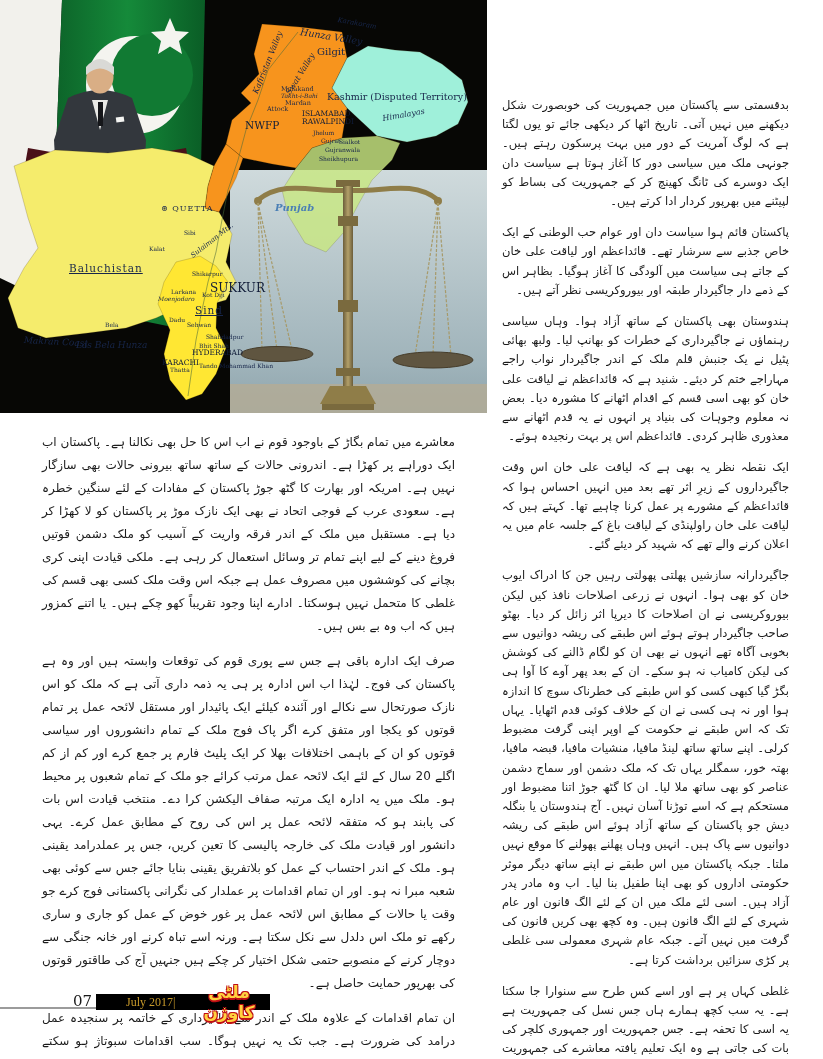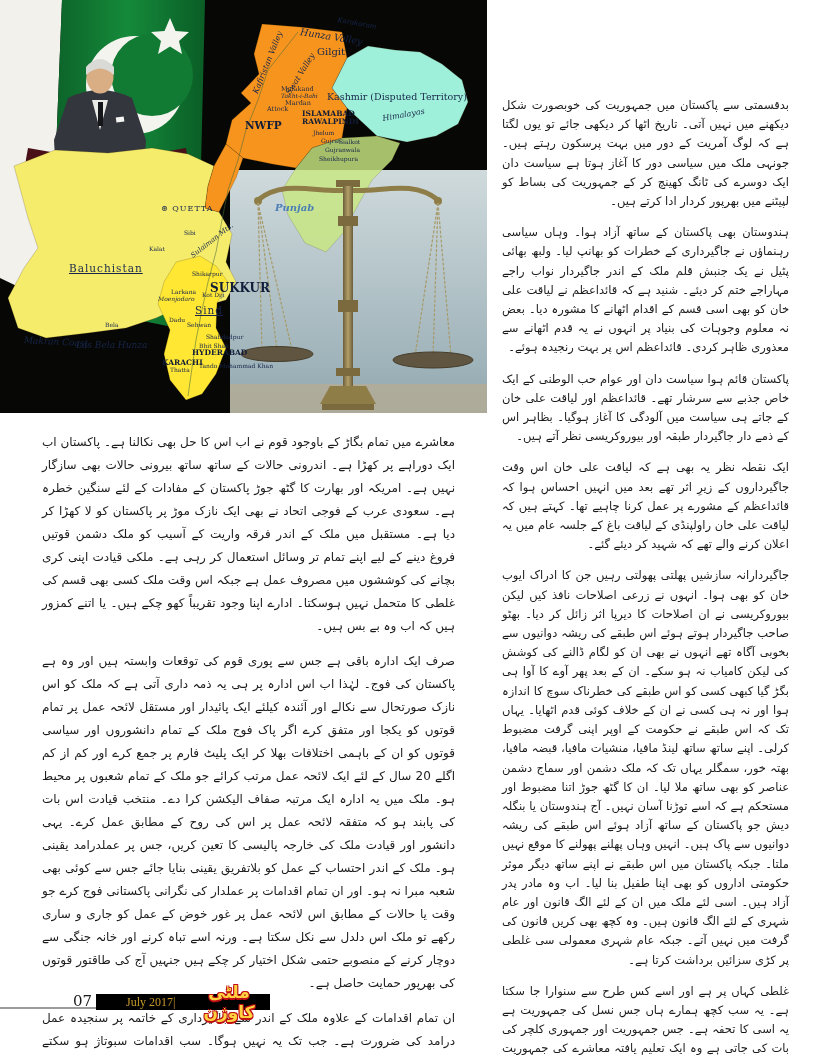--- a/index.html
+++ b/index.html
@@ -5,21 +5,21 @@
   html,body{margin:0;padding:0;background:#ffffff;}
   .page{position:relative;width:823px;height:1059px;background:#ffffff;overflow:hidden;
         font-family:"DejaVu Sans",sans-serif;}
   
   .hero{position:absolute;left:0;top:0;width:487px;height:413px;}
   .hero svg{position:absolute;left:0;top:0;}
   .maplabels{position:absolute;left:0;top:0;width:487px;height:413px;pointer-events:none;}
   .ml{position:absolute;font-family:"DejaVu Serif",serif;color:#17264a;white-space:nowrap;
       transform-origin:left top;line-height:1;}
   .ml.i{font-style:italic;}
-  .ml.b{font-weight:bold;color:#101c38;}
+  .ml.b{font-weight:normal;color:#101c38;}
   .ml.u{text-decoration:underline;letter-spacing:1px;}
   .ml.blue{color:#4a7fb5;font-weight:bold;}
   
   .col{position:absolute;direction:rtl;text-align:justify;color:#1c1c1c;}
   .col p{margin:12px;padding:0;}
   .col-right{left:490px;top:84px;width:311px;font-size:11.5px;line-height:19.2px;}
   .col-left{left:30px;top:419px;width:437px;font-size:12px;line-height:23px;}
   .stars{direction:ltr;text-align:center;font-size:13px;letter-spacing:2px;margin-top:8px;color:#222;}
   
   .rule{position:absolute;left:0;top:1007px;width:96px;height:2px;background:#9b9b9b;}
@@ -159,22 +159,22 @@
       <span class="ml" style="left:199px;top:343px;font-size:6px">Bhit Shah</span>
       <span class="ml b" style="left:192px;top:349px;font-size:7.5px">HYDERABAD</span>
       <span class="ml b" style="left:162px;top:359px;font-size:7.5px">KARACHI</span>
       <span class="ml" style="left:170px;top:367px;font-size:6px">Thatta</span>
       <span class="ml" style="left:199px;top:363px;font-size:6px">Tando Mohammad Khan</span>
     </div>
   </div>
 
   <div class="col col-right">
     <p>بدقسمتی سے پاکستان میں جمہوریت کی خوبصورت شکل دیکھنے میں نہیں آتی۔ تاریخ اٹھا کر دیکھی جائے تو یوں لگتا ہے کہ لوگ آمریت کے دور میں بہت پرسکون رہتے ہیں۔ جونہی ملک میں سیاسی دور کا آغاز ہوتا ہے سیاست دان ایک دوسرے کی ٹانگ کھینچ کر کے جمہوریت کی بساط کو لپیٹنے میں بھرپور کردار ادا کرتے ہیں۔</p>
+    <p>پاکستان قائم ہوا سیاست دان اور عوام حب الوطنی کے ایک خاص جذبے سے سرشار تھے۔ قائداعظم اور لیاقت علی خان کے جاتے ہی سیاست میں آلودگی کا آغاز ہوگیا۔ بظاہر اس کے ذمے دار جاگیردار طبقہ اور بیوروکریسی نظر آتے ہیں۔</p>
     <p>ہندوستان بھی پاکستان کے ساتھ آزاد ہوا۔ وہاں سیاسی رہنماؤں نے جاگیرداری کے خطرات کو بھانپ لیا۔ ولبھ بھائی پٹیل نے یک جنبش قلم ملک کے اندر جاگیردار نواب راجے مہاراجے ختم کر دیئے۔ شنید ہے کہ قائداعظم نے لیاقت علی خان کو بھی اسی قسم کے اقدام اٹھانے کا مشورہ دیا۔ بعض نہ معلوم وجوہات کی بنیاد پر انہوں نے یہ قدم اٹھانے سے معذوری ظاہر کردی۔ قائداعظم اس پر بہت رنجیدہ ہوئے۔</p>
-    <p>پاکستان قائم ہوا سیاست دان اور عوام حب الوطنی کے ایک خاص جذبے سے سرشار تھے۔ قائداعظم اور لیاقت علی خان کے جاتے ہی سیاست میں آلودگی کا آغاز ہوگیا۔ بظاہر اس کے ذمے دار جاگیردار طبقہ اور بیوروکریسی نظر آتے ہیں۔</p>
     <p>ایک نقطہ نظر یہ بھی ہے کہ لیاقت علی خان اس وقت جاگیرداروں کے زیرِ اثر تھے بعد میں انہیں احساس ہوا کہ قائداعظم کے مشورے پر عمل کرنا چاہیے تھا۔ کہتے ہیں کہ لیاقت علی خان راولپنڈی کے لیاقت باغ کے جلسہ عام میں یہ اعلان کرنے والے تھے کہ شہید کر دیئے گئے۔</p>
     <p>جاگیردارانہ سازشیں پھلتی پھولتی رہیں جن کا ادراک ایوب خان کو بھی ہوا۔ انہوں نے زرعی اصلاحات نافذ کیں لیکن بیوروکریسی نے ان اصلاحات کا دیرپا اثر زائل کر دیا۔ بھٹو صاحب جاگیردار ہوتے ہوئے اس طبقے کی ریشہ دوانیوں سے بخوبی آگاہ تھے انہوں نے بھی ان کو لگام ڈالنے کی کوشش کی لیکن کامیاب نہ ہو سکے۔ ان کے بعد پھر آوے کا آوا ہی بگڑ گیا کبھی کسی کو اس طبقے کی خطرناک سوچ کا اندازہ ہوا اور نہ ہی کسی نے ان کے خلاف کوئی قدم اٹھایا۔ یہاں تک کہ اس طبقے نے حکومت کے اوپر اپنی گرفت مضبوط کرلی۔ اپنے ساتھ ساتھ لینڈ مافیا، منشیات مافیا، قبضہ مافیا، بھتہ خور، سمگلر یہاں تک کہ ملک دشمن اور سماج دشمن عناصر کو بھی ساتھ ملا لیا۔ ان کا گٹھ جوڑ اتنا مضبوط اور مستحکم ہے کہ اسے توڑنا آسان نہیں۔ آج ہندوستان یا بنگلہ دیش جو پاکستان کے ساتھ آزاد ہوئے اس طبقے کی ریشہ دوانیوں سے پاک ہیں۔ انہیں وہاں پھلنے پھولنے کا موقع نہیں ملتا۔ جبکہ پاکستان میں اس طبقے نے اپنے ساتھ دیگر موثر حکومتی اداروں کو بھی اپنا طفیل بنا لیا۔ اب وہ مادر پدر آزاد ہیں۔ اسی لئے ملک میں ان کے لئے الگ قانون اور عام شہری کے لئے الگ قانون ہیں۔ وہ کچھ بھی کریں قانون کی گرفت میں نہیں آتے۔ جبکہ عام شہری معمولی سی غلطی پر کڑی سزائیں برداشت کرتا ہے۔</p>
     <p>غلطی کہاں پر ہے اور اسے کس طرح سے سنوارا جا سکتا ہے۔ یہ سب کچھ ہمارے ہاں جس نسل کی جمہوریت ہے یہ اسی کا تحفہ ہے۔ جس جمہوریت اور جمہوری کلچر کی بات کی جاتی ہے وہ ایک تعلیم یافتہ معاشرے کی جمہوریت ہے۔ ہمارے اکابرین خاص طور پر ہمارے نبیﷺ اس بات سے بخوبی آگاہ تھے اور انہیں ان خطرات کا اندازہ تھا۔ اسی لئے انہوں نے اہل اور باعمل شوریٰ کے حکومت سازی میں کردار پر زور دیا۔ ملک کے موجودہ حالات اور معاشرے کی صورتحال میں ہم مسلمانوں کا اہل اور باعمل شوریٰ پر متفق ہونا بہت دشوار ہے۔</p>
   </div>
 
   <div class="col col-left">
     <p>معاشرے میں تمام بگاڑ کے باوجود قوم نے اب اس کا حل بھی نکالنا ہے۔ پاکستان اب ایک دوراہے پر کھڑا ہے۔ اندرونی حالات کے ساتھ ساتھ بیرونی حالات بھی سازگار نہیں ہے۔ امریکہ اور بھارت کا گٹھ جوڑ پاکستان کے مفادات کے لئے سنگین خطرہ ہے۔ سعودی عرب کے فوجی اتحاد نے بھی ایک نازک موڑ پر پاکستان کو لا کھڑا کر دیا ہے۔ مستقبل میں ملک کے اندر فرقہ واریت کے آسیب کو ملک دشمن قوتیں فروغ دینے کے لیے اپنے تمام تر وسائل استعمال کر رہی ہے۔ ملکی قیادت اپنی کری بچانے کی کوششوں میں مصروف عمل ہے جبکہ اس وقت ملک کسی بھی قسم کی غلطی کا متحمل نہیں ہوسکتا۔ ادارے اپنا وجود تقریباً کھو چکے ہیں۔ یا اتنے کمزور ہیں کہ اب وہ بے بس ہیں۔</p>
     <p>صرف ایک ادارہ باقی ہے جس سے پوری قوم کی توقعات وابستہ ہیں اور وہ ہے پاکستان کی فوج۔ لہٰذا اب اس ادارہ پر ہی یہ ذمہ داری آتی ہے کہ ملک کو اس نازک صورتحال سے نکالے اور آئندہ کیلئے ایک پائیدار اور مستقل لائحہ عمل پر تمام قوتوں کو یکجا اور متفق کرے اگر پاک فوج ملک کے تمام دانشوروں اور سیاسی قوتوں کو ان کے باہمی اختلافات بھلا کر ایک پلیٹ فارم پر جمع کرے اور کم از کم اگلے 20 سال کے لئے ایک لائحہ عمل مرتب کرائے جو ملک کے تمام شعبوں پر محیط ہو۔ ملک میں یہ ادارہ ایک مرتبہ صفاف الیکشن کرا دے۔ منتخب قیادت اس بات کی پابند ہو کہ متفقہ لائحہ عمل پر اس کی روح کے مطابق عمل کرے۔ یہی دانشور اور قیادت ملک کی خارجہ پالیسی کا تعین کریں، جس پر عملدرامد یقینی ہو۔ ملک کے اندر احتساب کے عمل کو بلاتفریق یقینی بنایا جائے جس سے کوئی بھی شعبہ مبرا نہ ہو۔ اور ان تمام اقدامات پر عملدار کی نگرانی پاکستانی فوج کرے جو وقت یا حالات کے مطابق اس لائحہ عمل پر غور خوض کے عمل کو جاری و ساری رکھے تو ملک اس دلدل سے نکل سکتا ہے۔ ورنہ اسے تباہ کرنے اور خانہ جنگی سے دوچار کرنے کے منصوبے حتمی شکل اختیار کر چکے ہیں جنہیں آج کی طاقتور قوتوں کی بھرپور حمایت حاصل ہے۔</p>
     <p>ان تمام اقدامات کے علاوہ ملک کے اندر سے جاگیرداری کے خاتمہ پر سنجیدہ عمل درامد کی ضرورت ہے۔ جب تک یہ نہیں ہوگا۔ سب اقدامات سبوتاژ ہو سکتے ہیں۔</p>
     <div class="stars">☆......☆......☆</div>

